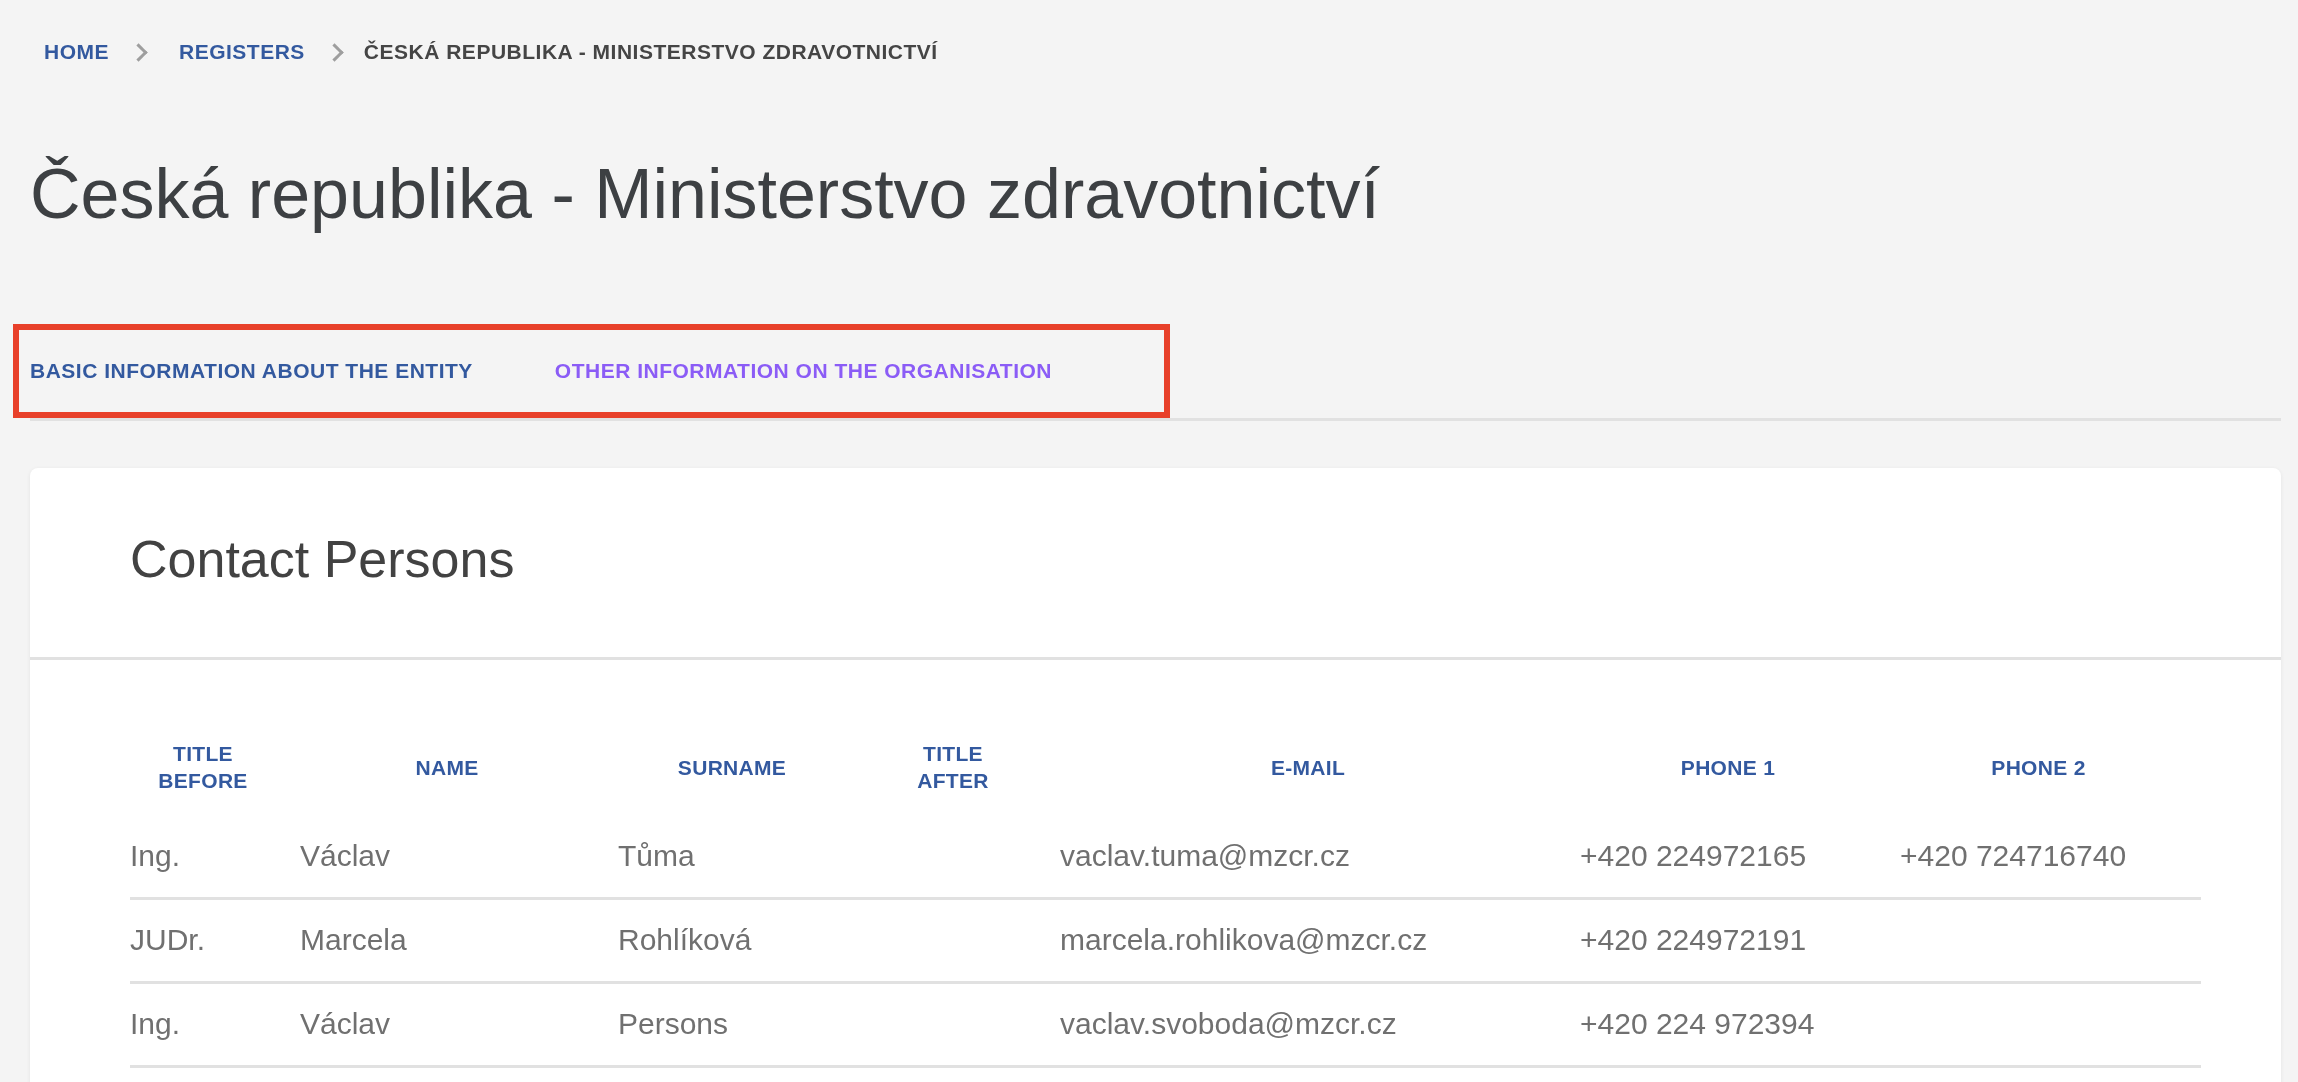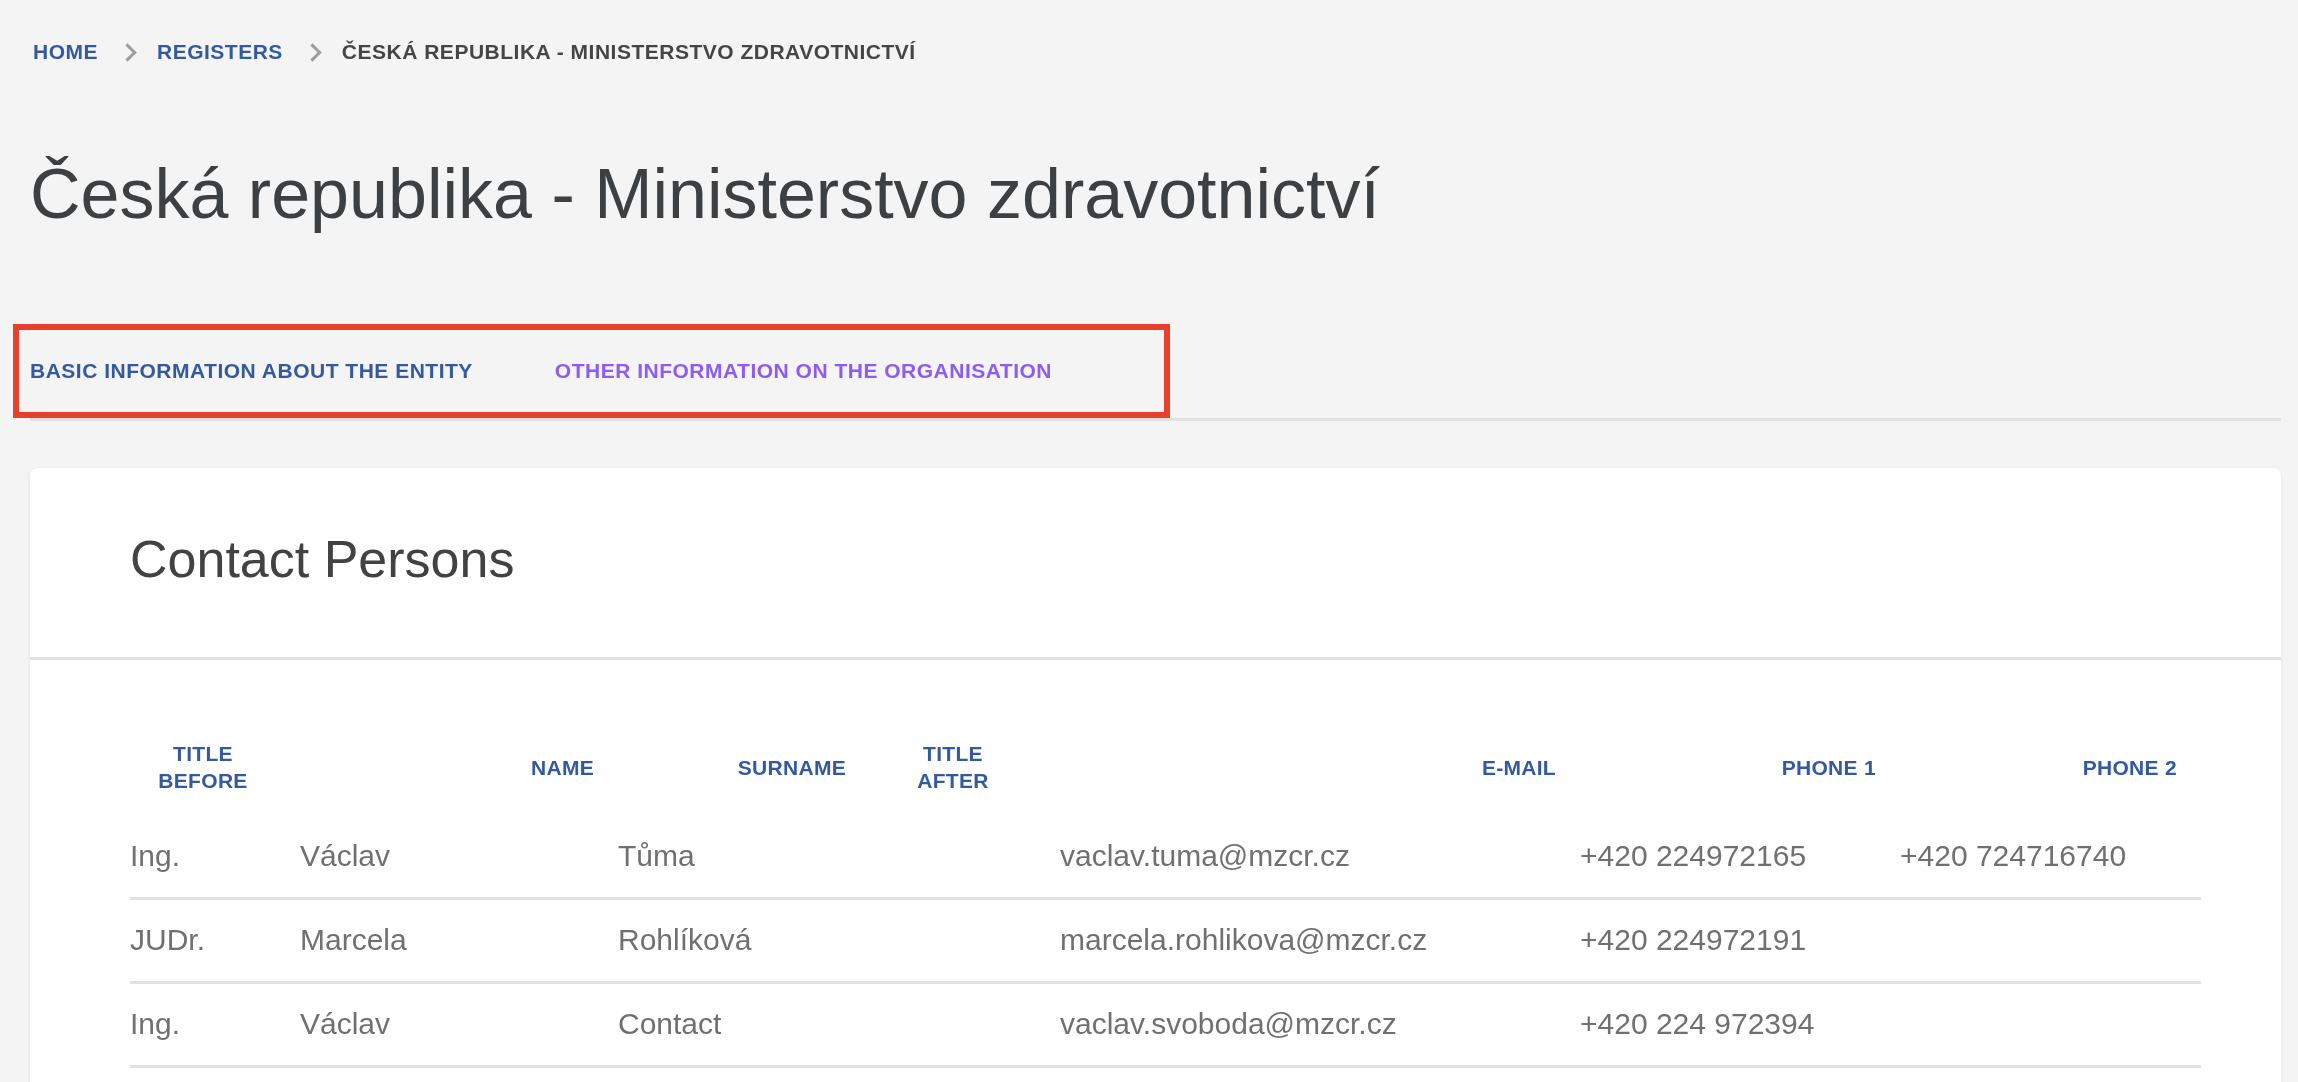--- a/index.html
+++ b/index.html
@@ -18,21 +18,21 @@
 
   
   .breadcrumb{
     position:absolute;left:33px;top:40px;
     display:flex;align-items:center;gap:21px;
     font-size:21px;font-weight:bold;letter-spacing:.5px;
     white-space:nowrap;
   }
   .breadcrumb a{
     color:var(--accent-blue,#33599f);
-    text-decoration:none;cursor:pointer;
+    text-decoration:none;cursor:pointer;margin-left:11px;
   }
   .crumb-current{color:#454545;}
   .chev{
     width:10px;height:10px;display:inline-block;
     border-top:3px solid #9e9e9e;border-right:3px solid #9e9e9e;
     transform:rotate(45deg);margin:0 2px;
   }
 
   
   .page-title{
@@ -75,21 +75,21 @@
   .card-divider{
     height:3px;background:#e1e1e1;
     margin:67px -80px 0 -100px;
   }
 
   
   table{width:100%;border-collapse:collapse;table-layout:fixed;}
   th{
     font-size:21px;line-height:27px;font-weight:bold;letter-spacing:.3px;
     color:var(--accent-blue,#33599f);
-    text-align:right;vertical-align:middle;
+    text-align:center;vertical-align:middle;
     padding:80px 24px 22px 0;
   }
   th.th-center{text-align:center;}
   th.th-center span{display:inline-block;max-width:100px;}
   td{
     font-size:30px;line-height:38px;color:#707070;
     text-align:left;vertical-align:top;
     padding:21px 24px 22px 0;
     border-bottom:3px solid #e1e1e1;
     white-space:nowrap;overflow:hidden;
@@ -157,21 +157,21 @@
           <td>Marcela</td>
           <td>Rohlíková</td>
           <td></td>
           <td>marcela.rohlikova@mzcr.cz</td>
           <td>+420 224972191</td>
           <td></td>
         </tr>
         <tr>
           <td>Ing.</td>
           <td>Václav</td>
-          <td>Contact</td>
+          <td>Persons</td>
           <td></td>
           <td>vaclav.svoboda@mzcr.cz</td>
           <td>+420 224 972394</td>
           <td></td>
         </tr>
       </tbody>
     </table>
   </section>
 
 </div>

